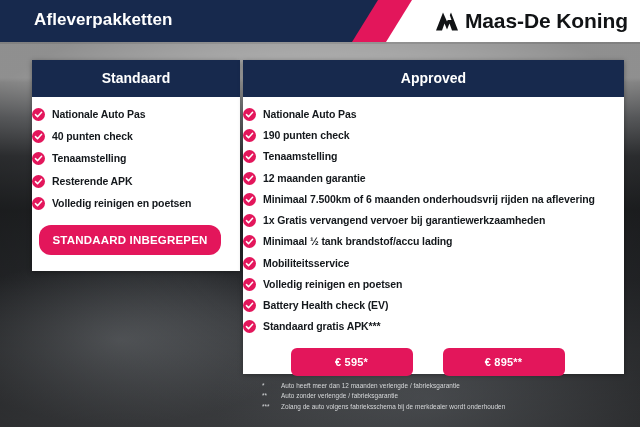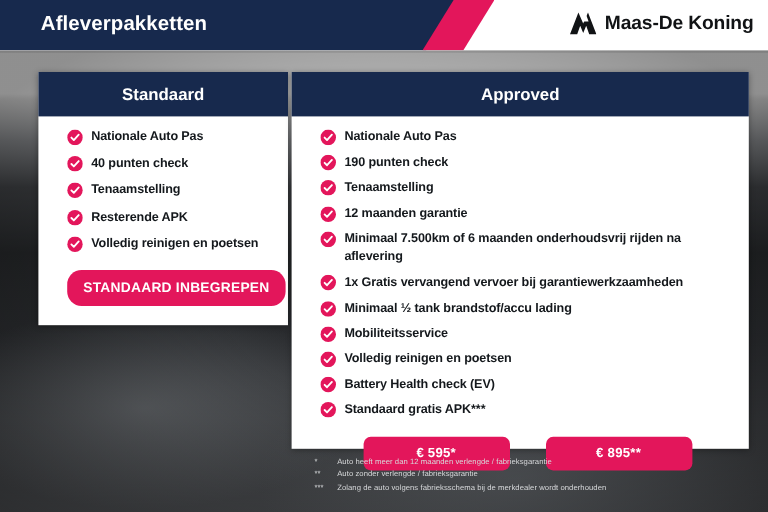--- a/index.html
+++ b/index.html
@@ -102,21 +102,21 @@
     align-items: center;
     gap: 7px;
   }
   .brand-mark {
     display: block;
     width: 23px;
     height: 21px;
   }
   .brand-name {
     color: #111315;
-    font-size: 16px;
+    font-size: 21px;
     font-weight: bold;
     letter-spacing: -0.1px;
   }
   .header-underline {
     position: absolute;
     left: 0;
     top: 42px;
     width: 640px;
     height: 2px;
     background: rgba(0,0,0,0.10);
@@ -142,21 +142,21 @@
   }
   .card-head {
     background: #17294d;
     color: #ffffff;
     text-align: center;
     font-size: 14px;
     font-weight: bold;
     padding: 10px 0 11px 0;
   }
   .card-body {
-    padding: 10px 12px 0 24px;
+    padding: 10px 12px 0 0;
   }
 
   .feature {
     display: flex;
     align-items: flex-start;
     gap: 7px;
     margin-bottom: 7px;
   }
   .check-icon {
     flex: 0 0 auto;

